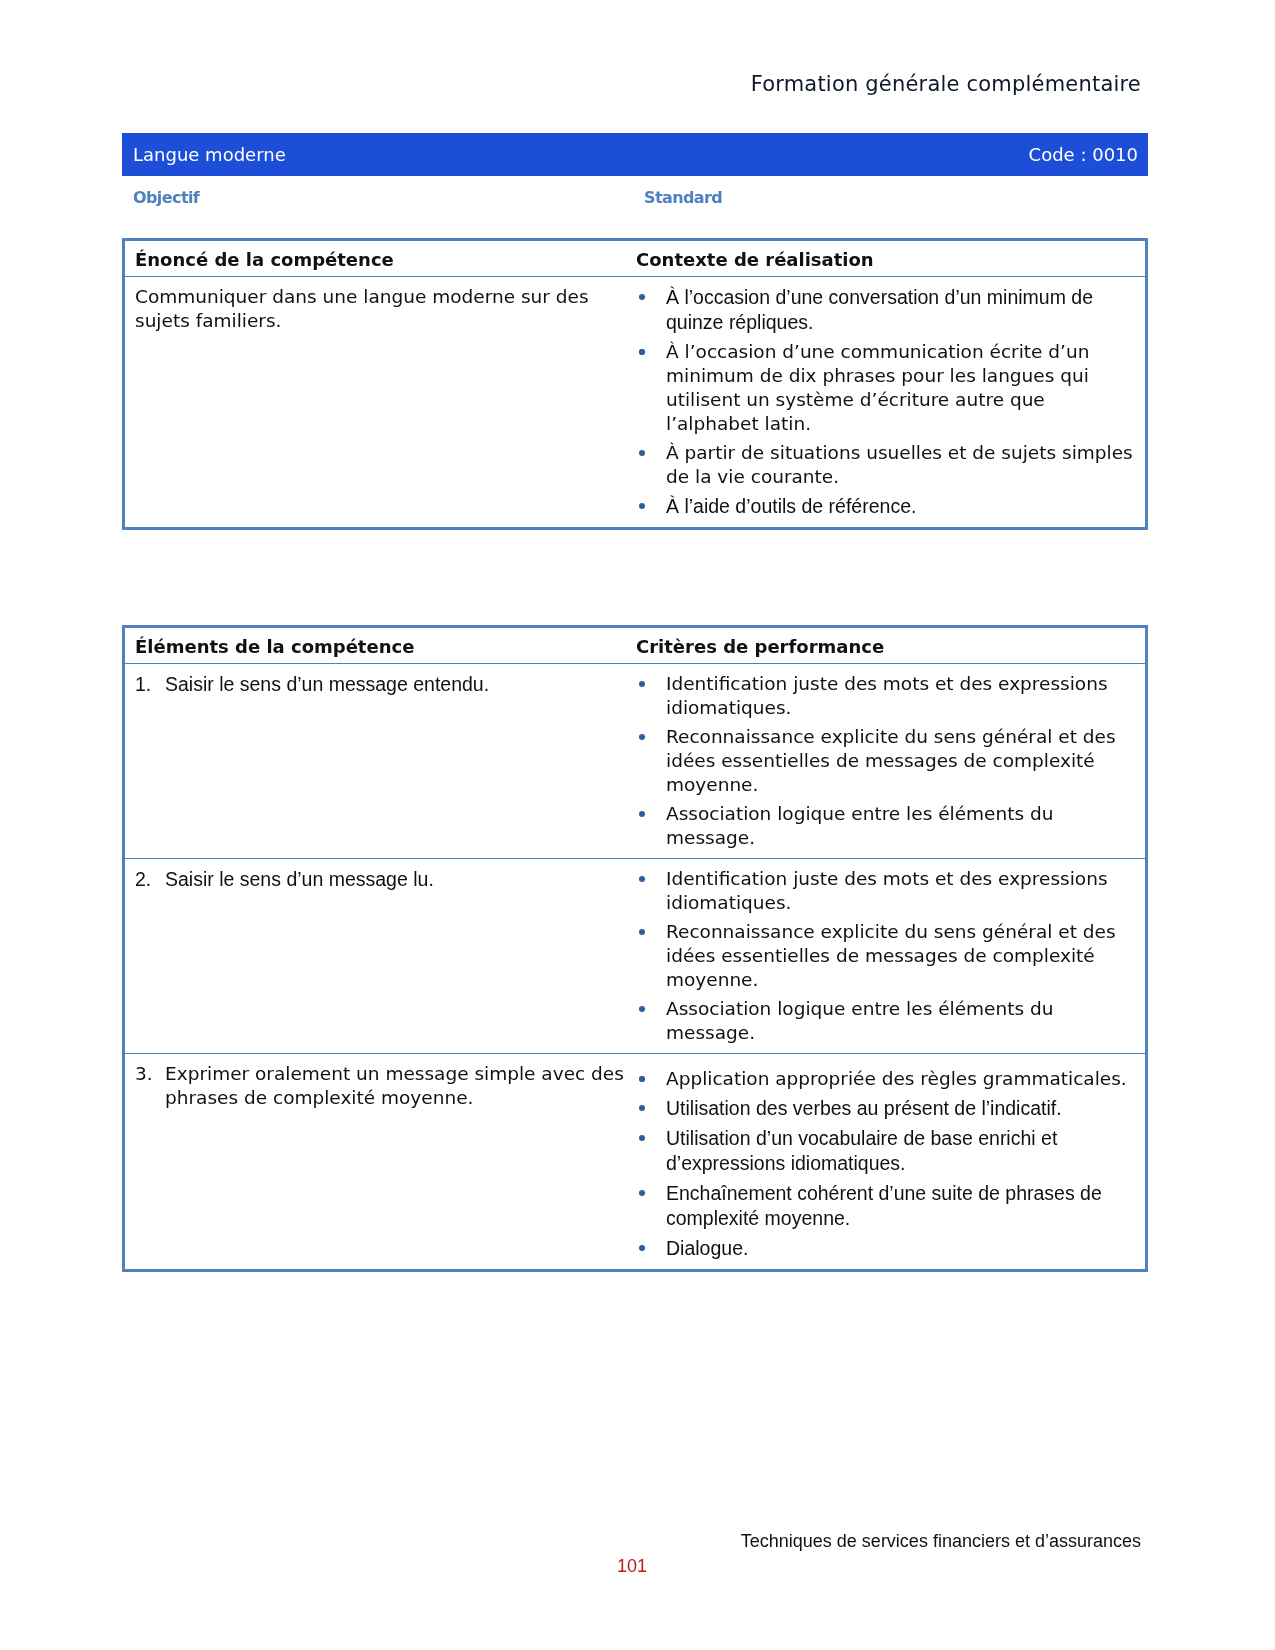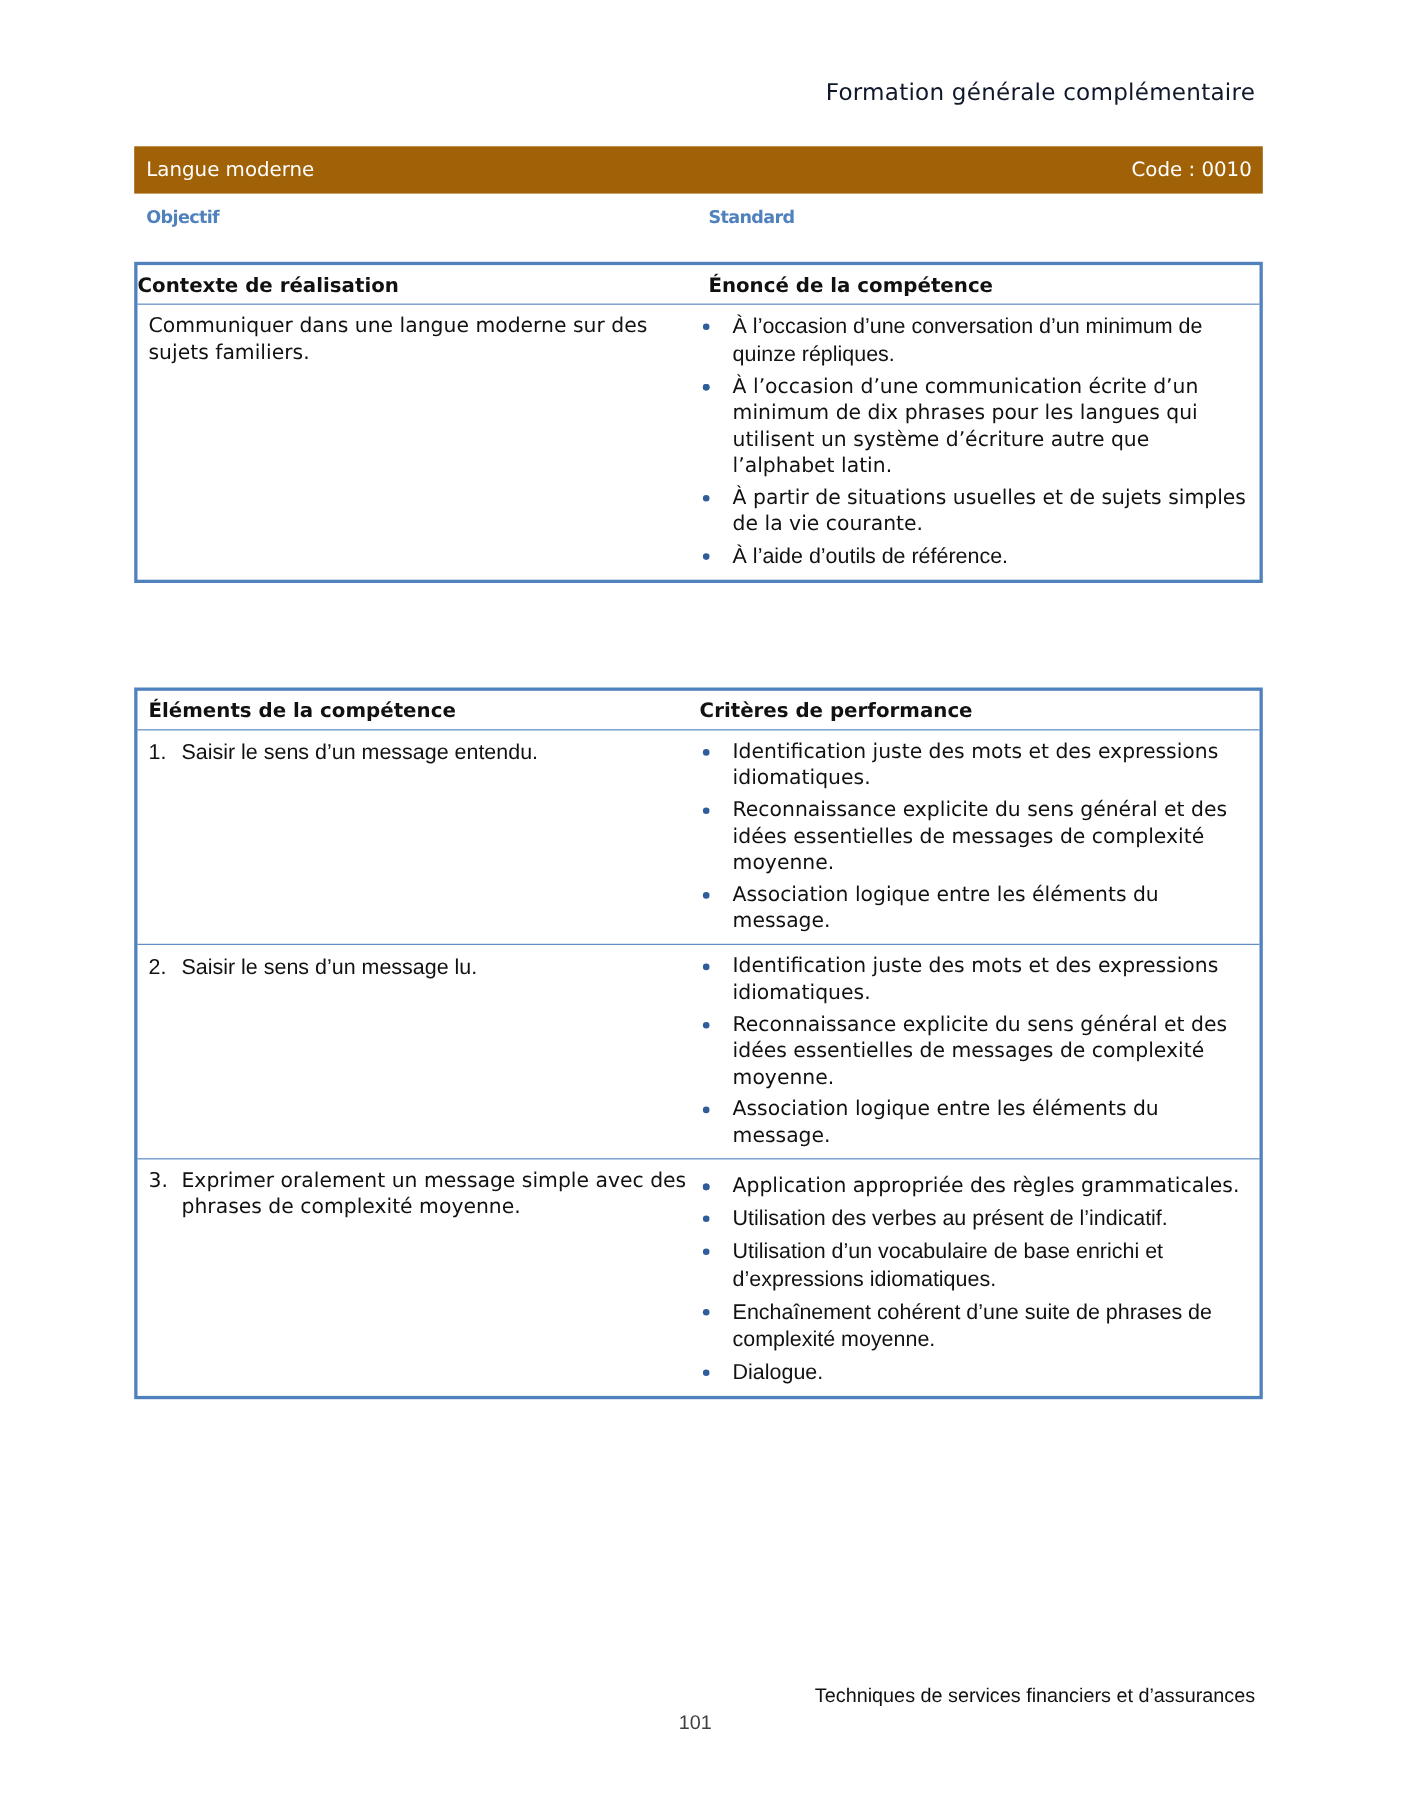--- a/index.html
+++ b/index.html
@@ -1,19 +1,19 @@
 <!DOCTYPE html>
 <html><head>
 <meta charset="utf-8">
 <style>
   html, body { margin: 0; padding: 0; background: #ffffff; }
   body { width: 1275px; height: 1650px; position: relative; overflow: hidden;
          font-family: "DejaVu Sans", sans-serif; color: #111; }
   .top-header { position: absolute; top: 72px; right: 134px; font-size: 21px; color: #0f172a; letter-spacing: 0.2px; }
-  .banner { position: absolute; top: 133px; left: 122px; width: 1026px; height: 43px; background: #a16207;
+  .banner { position: absolute; top: 133px; left: 122px; width: 1026px; height: 43px; background: #1d4ed8;
             color: #fff; font-size: 18px; display: flex; align-items: center; justify-content: space-between;
             box-sizing: border-box; padding: 0 10px 0 11px; }
   .section-heads { position: absolute; top: 188px; left: 122px; width: 1026px; height: 40px; }
   .section-head { position: absolute; top: 0; font-size: 16px; font-weight: bold; color: #4f81bd; letter-spacing: -0.6px; }
   .section-head.left { left: 11px; }
   .section-head.right { left: 522px; }
 
   .comp-table { position: absolute; left: 122px; width: 1026px; box-sizing: border-box;
                 border: 3px solid #4f81bd; border-collapse: collapse; }
   .comp-table .row { display: flex; border-top: 1px solid #4f81bd; }
@@ -26,41 +26,41 @@
   ul.bullets { list-style: none; margin: 0; padding: 0; }
   ul.bullets li { position: relative; padding-left: 30px; font-size: 18.5px; line-height: 24px; margin-bottom: 5px; }
   ul.bullets li:last-child { margin-bottom: 2px; }
   ul.bullets li .bullet { position: absolute; left: 3px; top: 9px; width: 6px; height: 6px; border-radius: 50%; background: #2f5d9a; }
   .arial { font-family: "Liberation Sans", sans-serif; font-size: 19.5px; }
   ol.elements { margin: 0; padding: 0; list-style: none; }
   ol.elements li { position: relative; padding-left: 30px; font-size: 18.5px; line-height: 24px; }
   ol.elements li .num { position: absolute; left: 0; top: 0; }
 
   .footer-title { position: absolute; top: 1531px; right: 134px; font-family: "Liberation Sans", sans-serif; font-size: 18px; color: #111; }
-  .page-number { position: absolute; top: 1556px; left: 617px; font-family: "Liberation Sans", sans-serif; font-size: 18px; color: #404040; }
+  .page-number { position: absolute; top: 1556px; left: 617px; font-family: "Liberation Sans", sans-serif; font-size: 18px; color: #b91c1c; }
 </style>
 </head>
 <body>
 
 <div class="top-header">Formation générale complémentaire</div>
 
 <div class="banner">
   <span>Langue moderne</span>
   <span>Code : 0010</span>
 </div>
 
 <div class="section-heads">
   <div class="section-head left">Objectif</div>
   <div class="section-head right">Standard</div>
 </div>
 
 <div class="comp-table" style="top:238px;">
   <div class="row head">
+    <div class="cell left">Énoncé de la compétence</div>
     <div class="cell right">Contexte de réalisation</div>
-    <div class="cell left">Énoncé de la compétence</div>
   </div>
   <div class="row">
     <div class="cell left body-text">Communiquer dans une langue moderne sur des sujets familiers.</div>
     <div class="cell right">
       <ul class="bullets">
         <li><span class="bullet"></span><span class="arial">À l’occasion d’une conversation d’un minimum de quinze répliques.</span></li>
         <li><span class="bullet"></span></li>
         <li><span class="bullet"></span><span>À l’occasion d’une communication écrite d’un minimum de dix phrases pour les langues qui utilisent un système d’écriture autre que l’alphabet latin.</span></li>
         <li><span class="bullet"></span><span>À partir de situations usuelles et de sujets simples de la vie courante.</span></li>
         <li><span class="bullet"></span><span class="arial">À l’aide d’outils de référence.</span></li>

